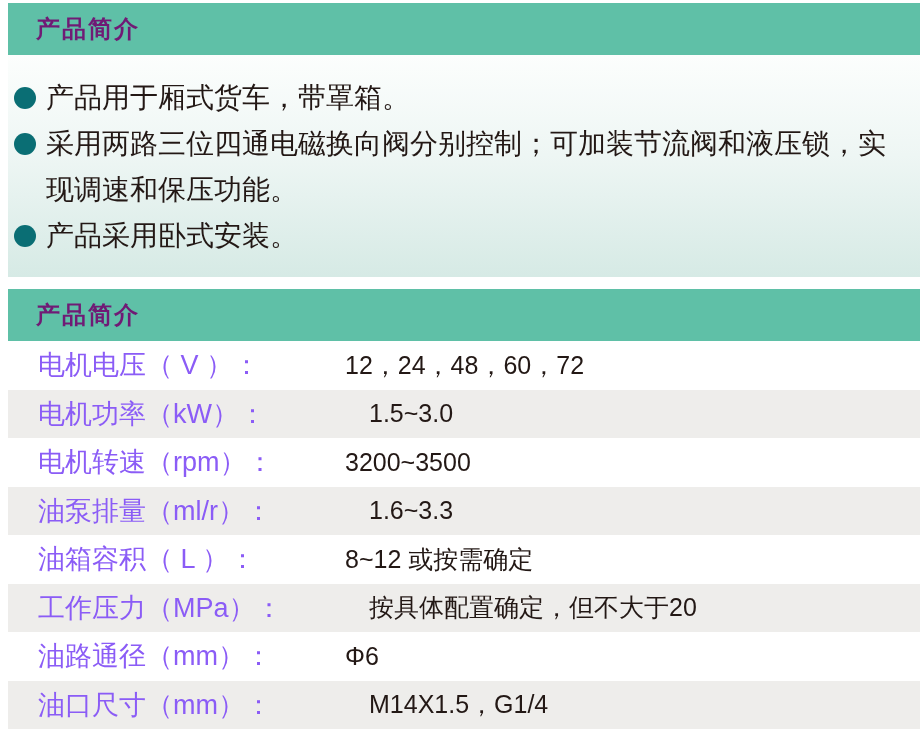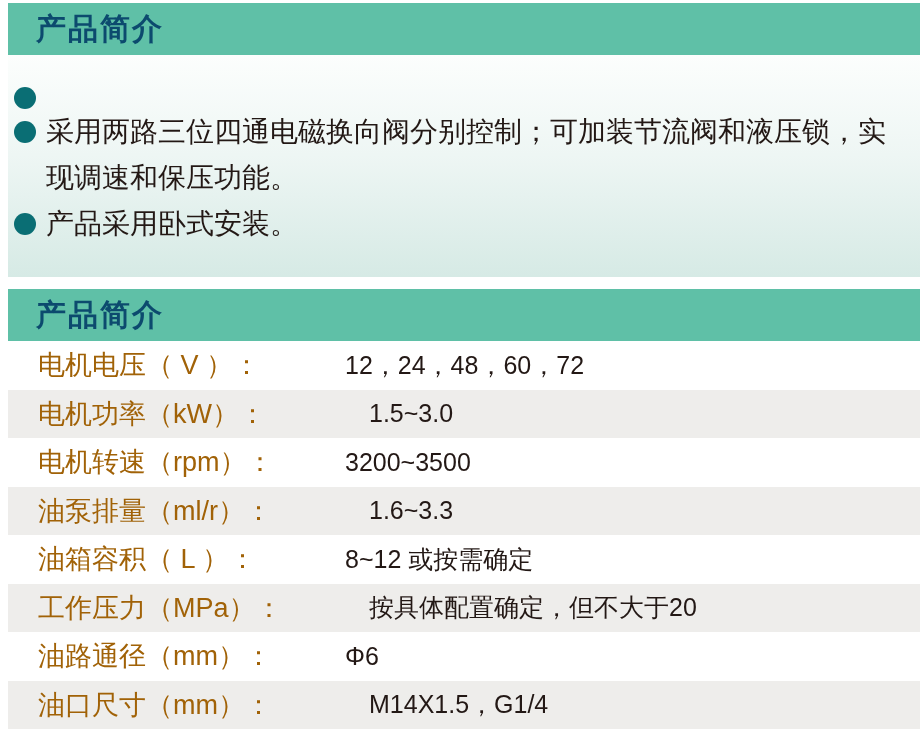--- a/index.html
+++ b/index.html
@@ -20,22 +20,22 @@
   }
   .section-header {
     height: 52px;
     background: #5fc0a7;
     display: flex;
     align-items: center;
     padding-left: 28px;
     box-sizing: border-box;
   }
   .section-header .title {
-    color: #0c4a6e;
-    font-size: 30px;
+    color: #701a75;
+    font-size: 24px;
     font-weight: bold;
     letter-spacing: 2px;
     font-family: Liberation Mono, monospace;
   }
   .intro-body {
     height: 222px;
     box-sizing: border-box;
     background: linear-gradient(180deg, #fcfefd 0%, #eef6f4 45%, #d6eae5 100%);
     padding: 20px 20px 0 6px;
   }
@@ -64,21 +64,21 @@
     align-items: center;
     padding-left: 30px;
     box-sizing: border-box;
     background: #ffffff;
   }
   .param-row.alt { background: #eeedeb; gap: 24px; }
   .param-label {
     width: 307px;
     flex: 0 0 auto;
     font-size: 27px;
-    color: #a16207;
+    color: #8b5cf6;
     white-space: nowrap;
   }
   .param-value {
     font-size: 25px;
     color: #231815;
     white-space: nowrap;
   }
 </style>
 </head>
 <body>
@@ -86,20 +86,21 @@
 <div class="page">
   <div class="content">
 
     <div class="section-header">
       <span class="title">产品简介</span>
     </div>
 
     <div class="intro-body">
       <div class="bullet-item">
         <span class="bullet-dot"></span>
+        <span class="bullet-text">产品用于厢式货车，带罩箱。</span>
       </div>
       <div class="bullet-item">
         <span class="bullet-dot"></span>
         <span class="bullet-text">采用两路三位四通电磁换向阀分别控制；可加装节流阀和液压锁，实现调速和保压功能。</span>
       </div>
       <div class="bullet-item">
         <span class="bullet-dot"></span>
         <span class="bullet-text">产品采用卧式安装。</span>
       </div>
     </div>

